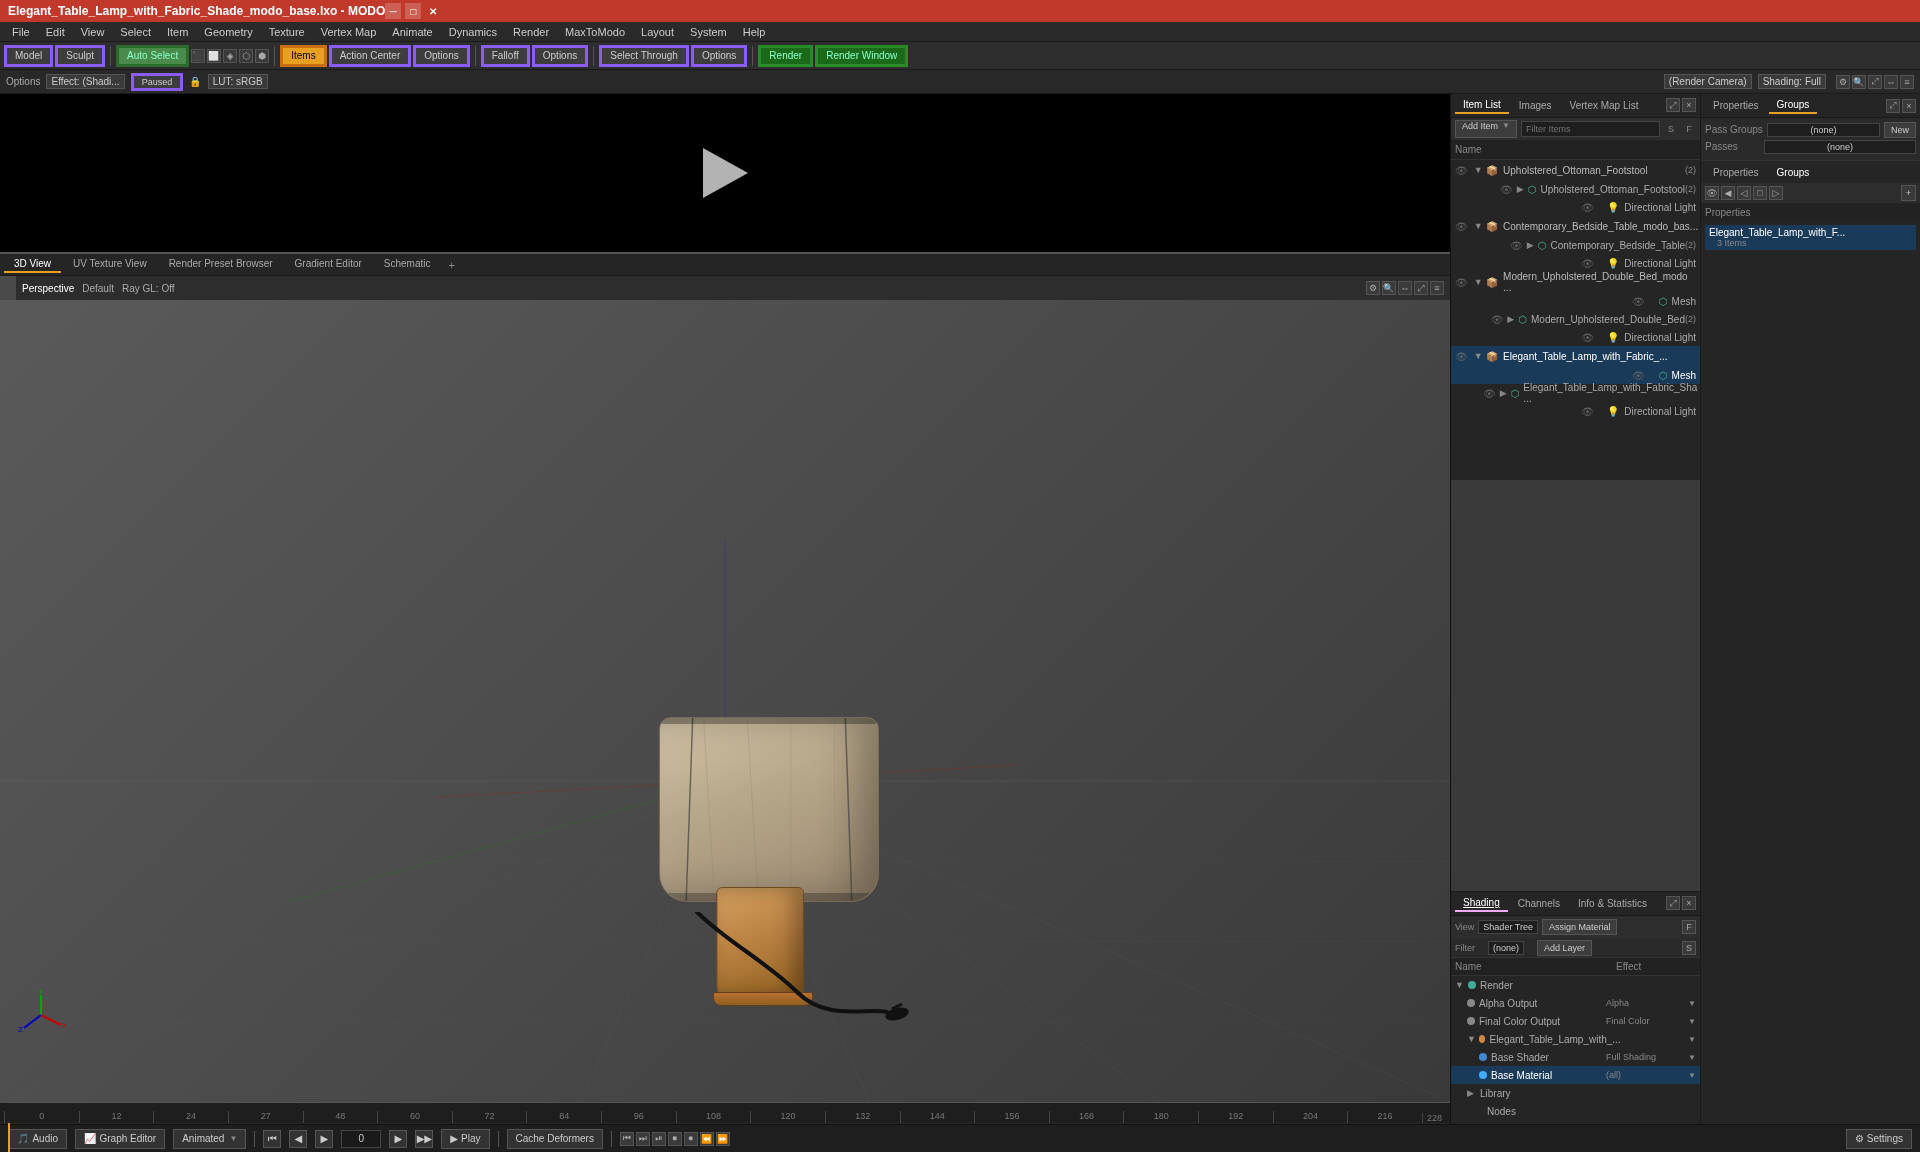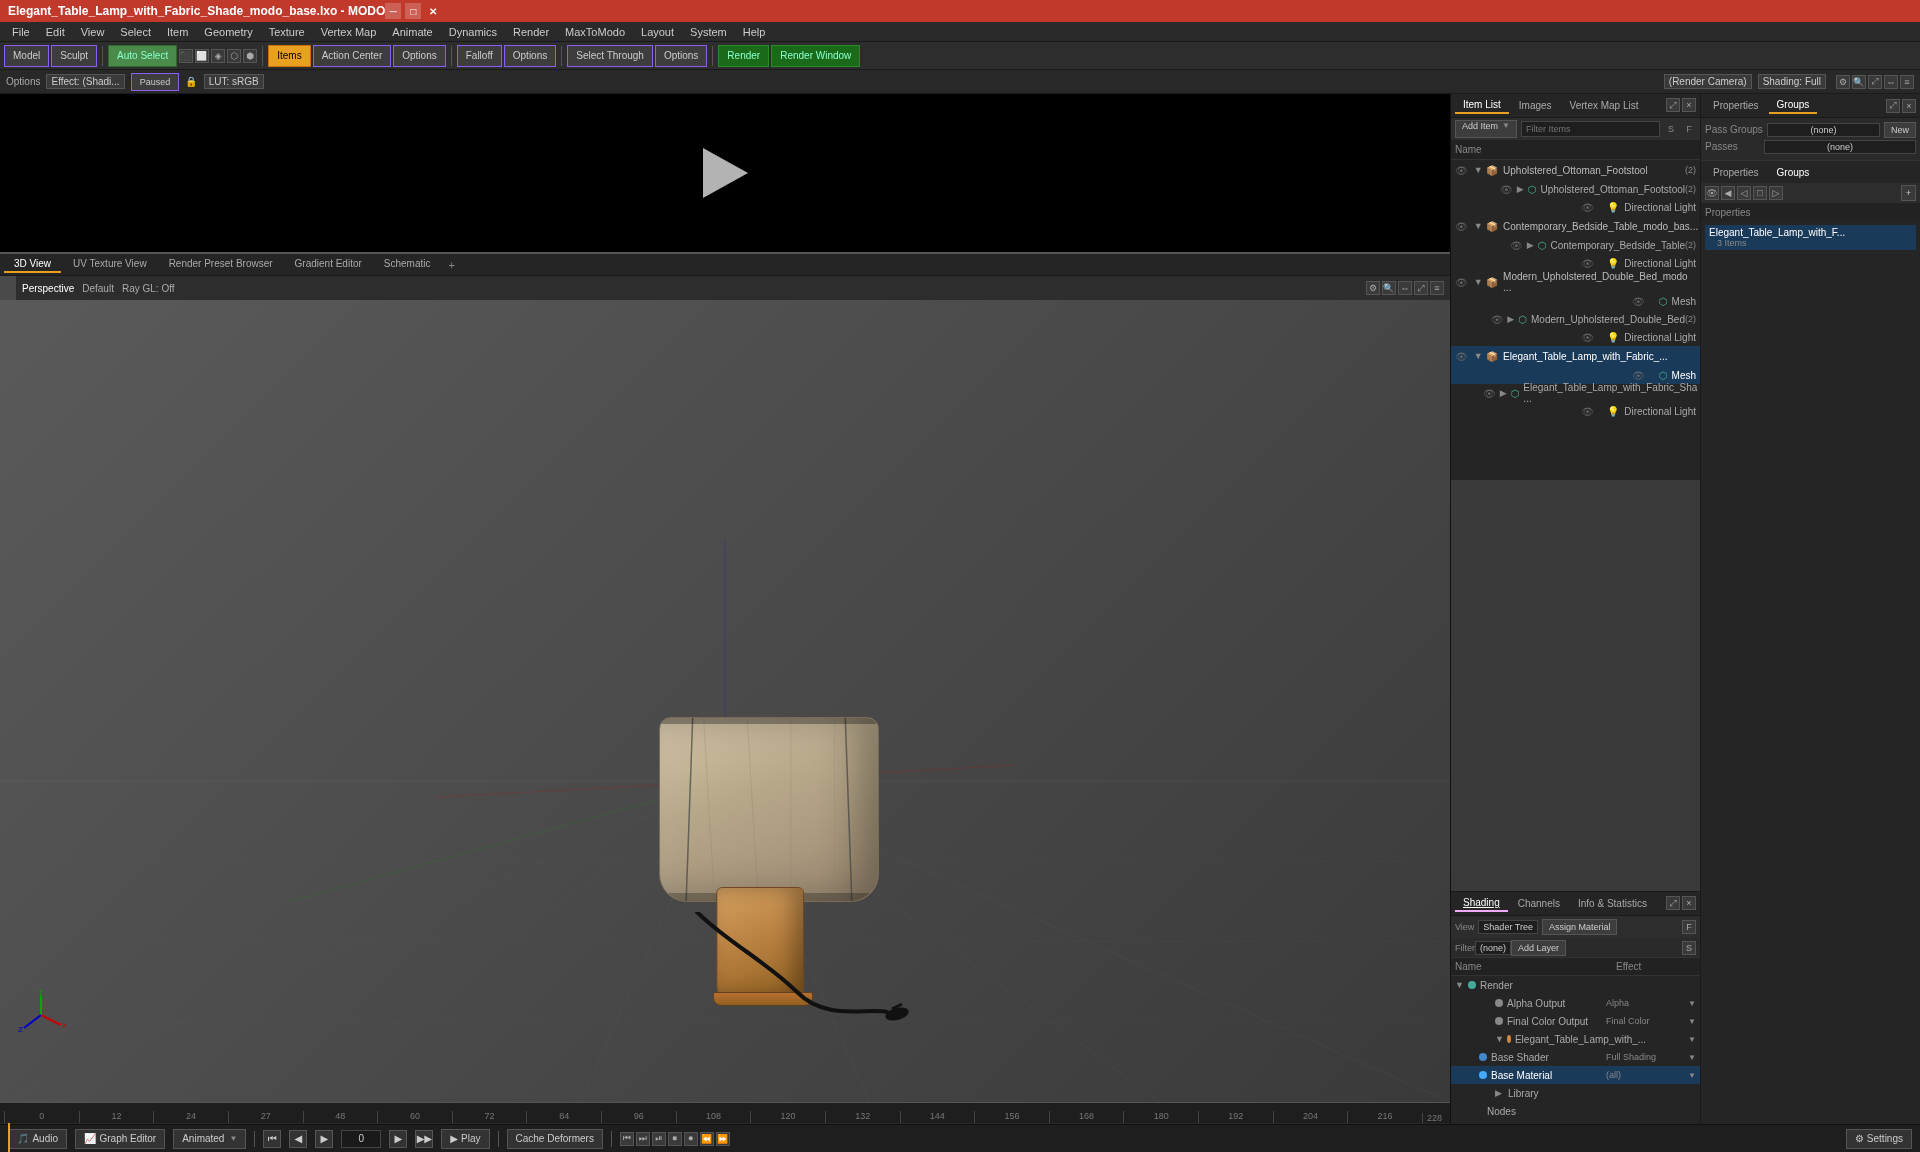--- a/index.html
+++ b/index.html
@@ -55,21 +55,21 @@
       display: flex;
       align-items: center;
       padding: 0 4px;
       gap: 2px;
       border-bottom: 1px solid #1a1a1a;
     }
     .toolbar-btn {
       height: 22px;
       padding: 0 8px;
       background: #3d3d3d;
-      border: 1px solid #8b5cf6;
+      border: 3px solid #8b5cf6;
       color: #ccc;
       cursor: pointer;
       font-size: 10px;
       display: flex;
       align-items: center;
       gap: 3px;
       white-space: nowrap;
     }
     .toolbar-btn.active {
       background: #e8a020;
@@ -393,21 +393,21 @@
     .sh-row {
       height: 18px;
       display: flex;
       align-items: center;
       padding: 0 4px;
       font-size: 10px;
       color: #aaa;
       cursor: pointer;
     }
     .sh-row.selected { background: #1a3a5a; }
-    .sh-indent1 { padding-left: 16px; margin-left: 28px; }
+    .sh-indent1 { padding-left: 16px; }
     .sh-indent2 { padding-left: 28px; }
     .sh-effect { width: 80px; color: #888; font-size: 9px; }
     .sh-dot { width: 8px; height: 8px; border-radius: 50%; margin-right: 4px; }
     .sh-dot-render { background: #4a9; }
     .sh-dot-obj { background: #c84; }
     .sh-dot-base { background: #48c; }
     .sh-expand-icon { width: 10px; margin-right: 3px; color: #888; font-size: 9px; }
 
     
     #properties-panel {
@@ -586,21 +586,21 @@
     .il-add-dropdown {
       display: flex; align-items: flex-start;
     }
 
     #shading-filter-row {
       height: 20px;
       background: #2a2a2a;
       display: flex;
       align-items: center;
       padding: 0 4px;
-      gap: 0;
+      gap: 13px;
       border-bottom: 1px solid #333;
       font-size: 9px;
     }
 
     .tiny-icons-row {
       display: flex; gap: 2px; align-items: center;
     }
     .tiny-icon {
       width: 14px; height: 14px;
       background: #3a3a3a;

